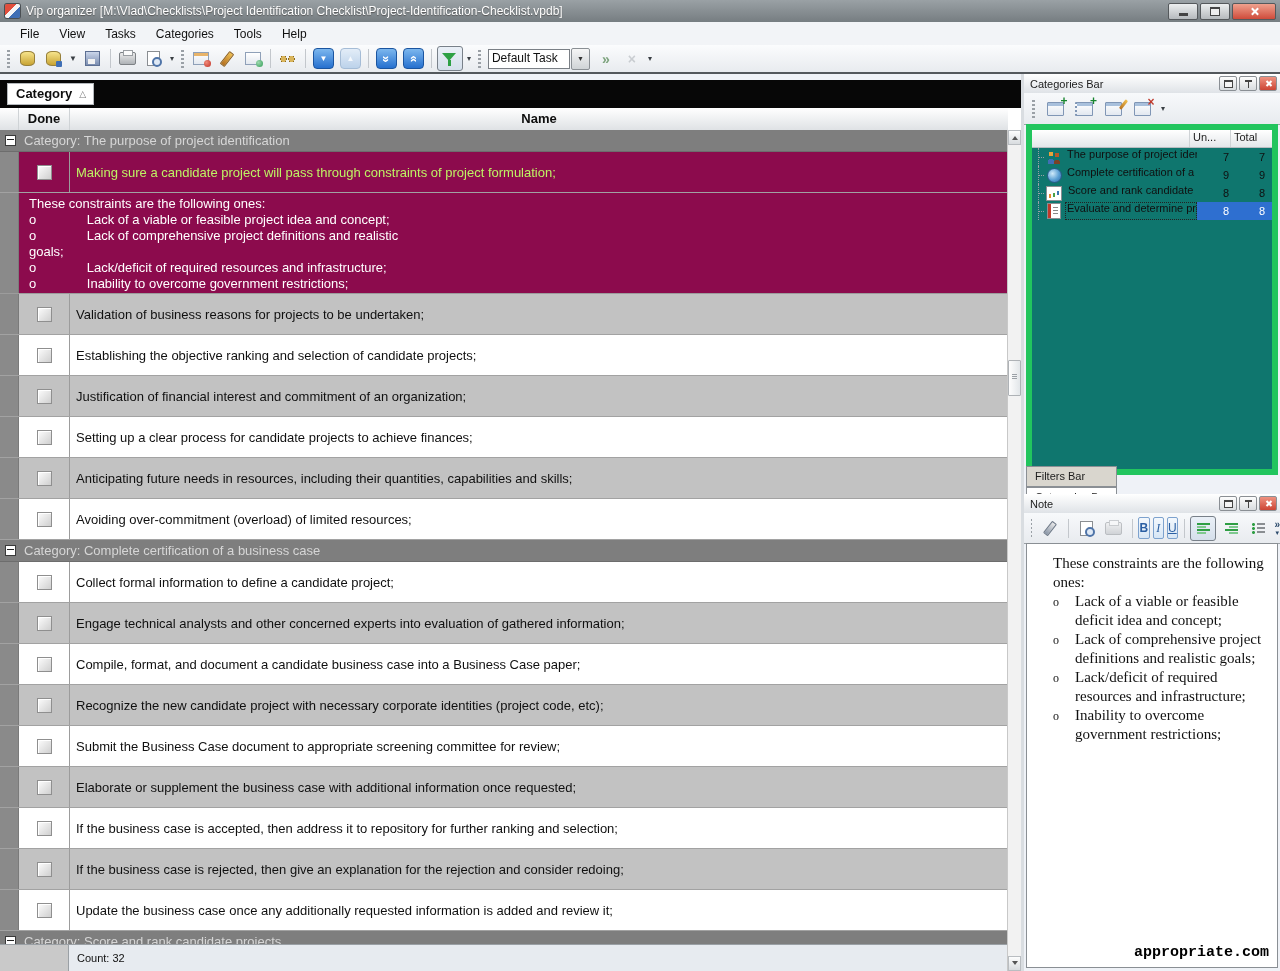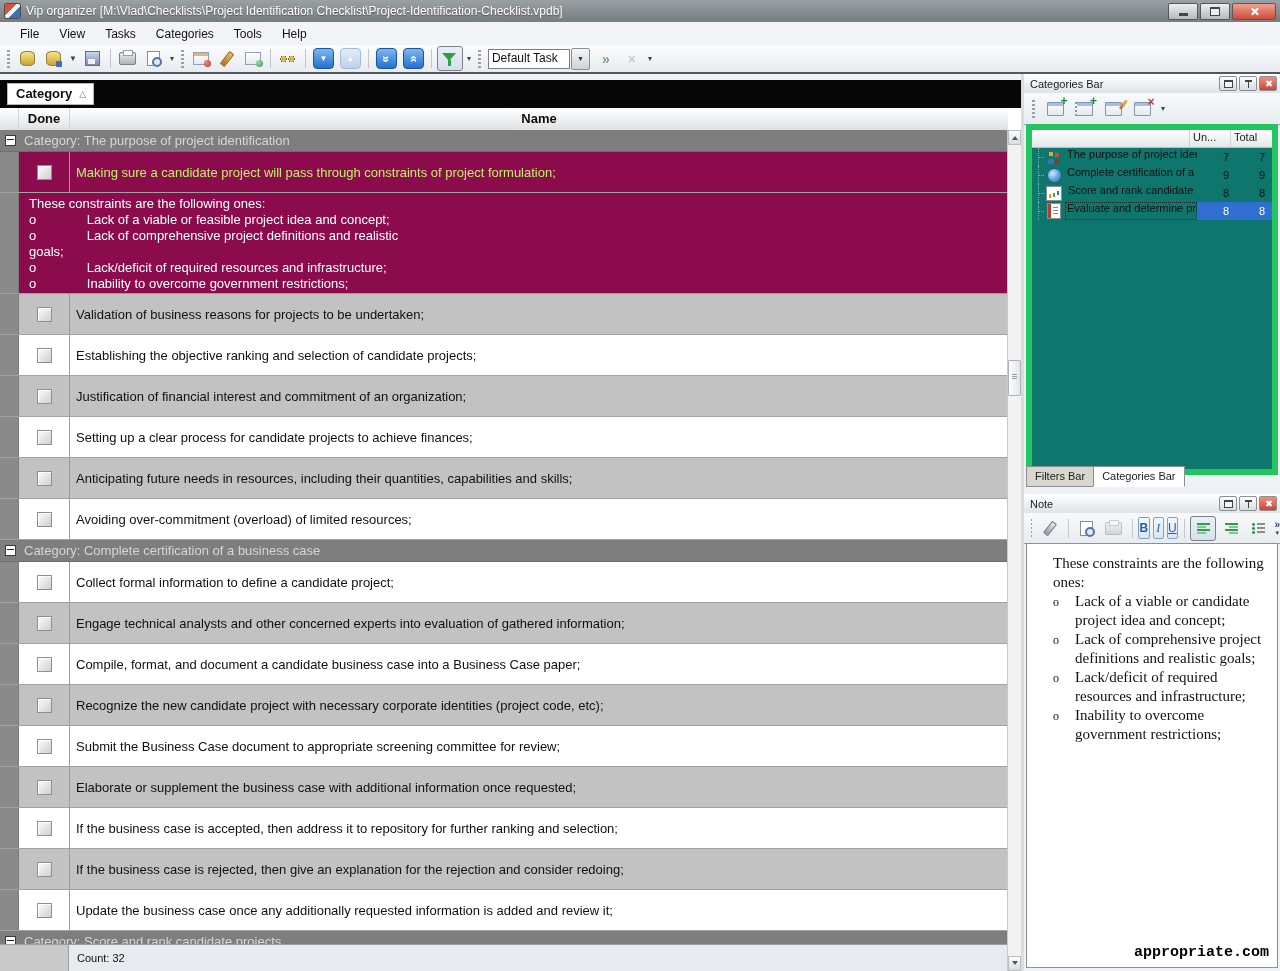--- a/index.html
+++ b/index.html
@@ -196,21 +196,21 @@
   .icon-notes::before{content:"";position:absolute;left:0;top:0;bottom:0;width:3px;background:#c0392b;}
   .icon-notes::after{content:"";position:absolute;left:5px;right:2px;top:3px;height:1px;background:#888;
     box-shadow:0 3px 0 #888,0 6px 0 #888;}
   .cat-label-wrap{flex:1;overflow:hidden;align-self:stretch;display:flex;align-items:flex-start;}
   .cat-label{white-space:nowrap;overflow:hidden;padding:0 2px;}
   .cat-un{width:37px;flex:none;text-align:right;padding-right:5px;box-sizing:border-box;align-self:stretch;line-height:18px;}
   .cat-total{width:38px;flex:none;text-align:right;padding-right:7px;box-sizing:border-box;align-self:stretch;line-height:18px;}
   .cat-row.selected .cat-label-wrap{outline:1px dotted #222;outline-offset:-1px;}
   .cat-row.selected .cat-un,.cat-row.selected .cat-total{background:#2E6FD0;color:#fff;}
 
-  .rtabs{position:absolute;left:2px;top:392px;display:flex;font-size:11px;}
+  .rtabs{position:absolute;left:2px;top:392px;display:flex;font-size:11px;flex-direction:column;}
   .rtab{padding:3px 8px 4px;border:1px solid #8a8f94;background:#D9D6CE;color:#1d1d1d;margin-right:-1px;}
   .rtab.active{background:#fff;border-bottom-color:#fff;}
 
   .note-title{top:420px;}
   .note-toolbar{position:absolute;left:0;right:0;top:439px;height:30px;display:flex;align-items:center;
     gap:3px;padding-left:4px;background:linear-gradient(#f7f9fb,#e8ebef);border-bottom:1px solid #9aa0a5;}
   .i-pen{width:4px;height:13px;border-radius:1px;background:linear-gradient(#e8e8e8,#8b97a8);
     border:1px solid #6f7a88;transform:rotate(38deg);}
   .fmt-btn{width:20px;height:20px;border:1px solid #7da2ce;border-radius:2px;
     background:linear-gradient(#f3f8fd,#d7e6f5);color:#2b5fa3;display:flex;align-items:center;justify-content:center;font-size:12px;}
@@ -753,21 +753,21 @@
           <span class="gg">»</span>
           <span class="ga">▾</span>
         </span>
       </div>
     <div class="note-content">
       <p class="note-intro">These constraints are the following ones:</p>
       <ul class="note-list">
 
           <li>
             <span class="nb-marker">o</span>
-            <span>Lack of a viable or candidate project idea and concept;</span>
+            <span>Lack of a viable or feasible deficit idea and concept;</span>
           </li>
 
           <li>
             <span class="nb-marker">o</span>
             <span>Lack of comprehensive project definitions and realistic goals;</span>
           </li>
 
           <li>
             <span class="nb-marker">o</span>
             <span>Lack/deficit of required resources and infrastructure;</span>

